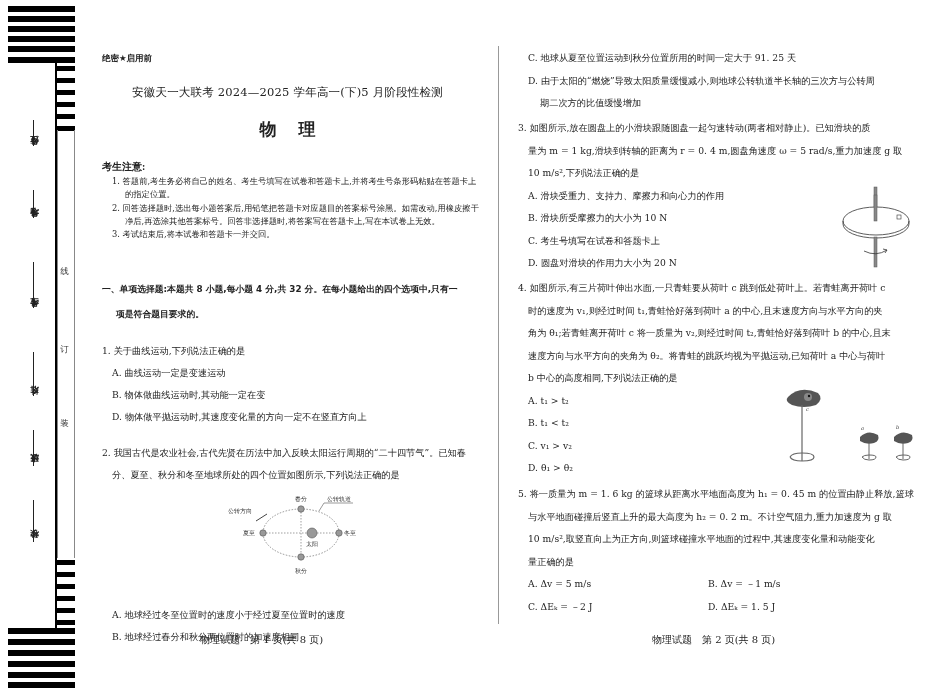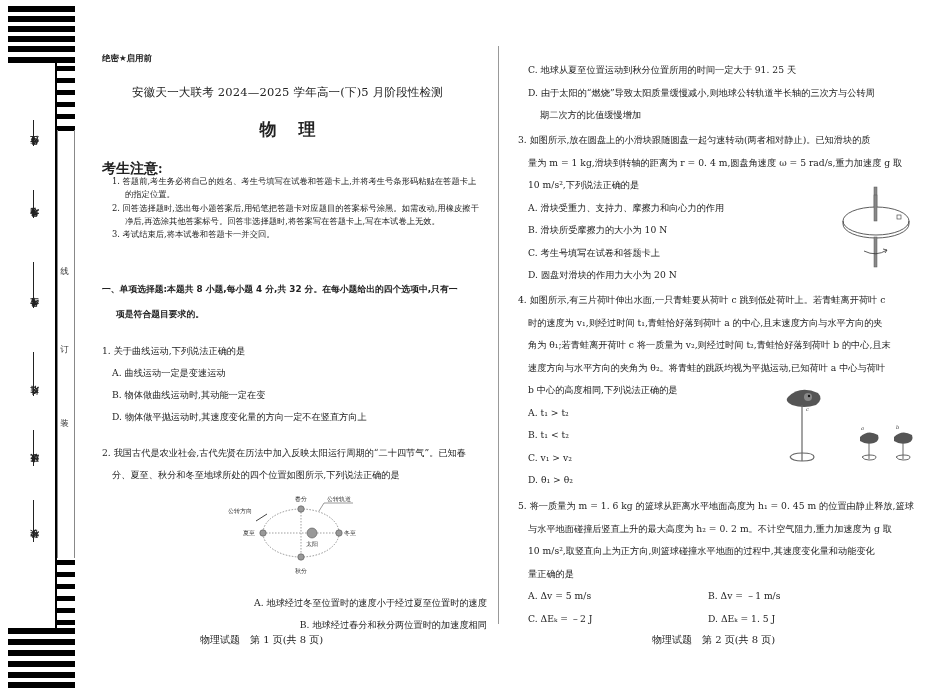--- a/index.html
+++ b/index.html
@@ -16,36 +16,36 @@
   .seal { position: absolute; left: 59px; writing-mode: vertical-rl; font-size: 8.5px; font-family: "DejaVu Sans", sans-serif; color: #333; }
 
   
   .divider { position: absolute; left: 498px; top: 46px; width: 1px; height: 578px; background: #999; }
 
   
   .page1 { position: absolute; left: 90px; top: 40px; width: 395px; }
   .secret { position: absolute; left: 12px; top: 13px; font-family: "DejaVu Sans", sans-serif; font-size: 8.5px; font-weight: bold; }
   .exam-title { position: absolute; left: 0; width: 395px; top: 45px; text-align: center; font-size: 11.5px; letter-spacing: 0.2px; }
   .subject { position: absolute; left: 0; width: 395px; top: 78px; text-align: center; font-size: 17px; font-weight: bold; letter-spacing: 22px; padding-left: 22px; font-family: "DejaVu Sans", sans-serif; }
-  .notice-title { position: absolute; left: 12px; top: 120px; font-family: Liberation Serif, serif; font-weight: bold; font-size: 14px; }
+  .notice-title { position: absolute; left: 12px; top: 120px; font-family: Liberation Serif, serif; font-weight: bold; font-size: 10px; }
   .notice { position: absolute; left: 22px; top: 135px; width: 370px; font-size: 8.3px; line-height: 13.3px; }
   .notice p { padding-left: 13px; text-indent: -13px; }
   .section { position: absolute; left: 12px; top: 237px; width: 385px; font-family: "DejaVu Sans", sans-serif; font-weight: bold; font-size: 8.8px; line-height: 25px; }
   .section .l2 { padding-left: 14px; }
   .q { position: absolute; left: 12px; width: 385px; font-size: 9.2px; line-height: 22px; }
   .q .stem-cont { padding-left: 10px; }
   .opt { padding-left: 10px; }
 
   .orbit { position: absolute; left: 133px; top: 448px; width: 160px; height: 90px; }
 
   .footer { position: absolute; top: 633px; font-size: 10px; text-align: right; }
 
   
   .page2 { position: absolute; left: 518px; top: 40px; width: 400px; }
-  .q2 { position: absolute; left: 0; width: 400px; font-size: 9.2px; line-height: 22.5px; margin-top: 12px; }
+  .q2 { position: absolute; left: 0; width: 400px; font-size: 9.2px; line-height: 22.5px; }
   .indent { padding-left: 10px; }
   .disc { position: absolute; left: 313px; top: 145px; width: 90px; height: 90px; }
   .frogs { position: absolute; left: 262px; top: 345px; width: 150px; height: 90px; }
   .grid2 { display: flex; }
   .grid2 span { width: 180px; display: inline-block; }
 </style>
 </head>
 <body>
 
 <div class="binding">
@@ -140,21 +140,21 @@
     <path d="M96 23 L101 15 L130 15" stroke="#555" stroke-width="0.6" fill="none"></path>
     <text x="72" y="13" font-size="6" fill="#333">春分</text>
     <text x="72" y="85" font-size="6" fill="#333">秋分</text>
     <text x="20" y="47" font-size="6" fill="#333">夏至</text>
     <text x="121" y="47" font-size="6" fill="#333">冬至</text>
     <text x="83" y="58" font-size="6" fill="#333">太阳</text>
     <text x="104" y="13" font-size="6" fill="#333">公转轨道</text>
     <text x="5" y="25" font-size="6" fill="#333">公转方向</text>
   </svg>
 
-  <div class="q" style="top:552px;text-align:right;">
+  <div class="q" style="top:564px;">
     <div class="opt">A. 地球经过冬至位置时的速度小于经过夏至位置时的速度</div>
     <div class="opt">B. 地球经过春分和秋分两位置时的加速度相同</div>
   </div>
 
   <div class="footer" style="left:110px;top:593px;">物理试题　第 1 页(共 8 页)</div>
 </div>
 
 <div class="page2">
   <div class="q2" style="top:7px;">
     <div class="indent">C. 地球从夏至位置运动到秋分位置所用的时间一定大于 91. 25 天</div>

